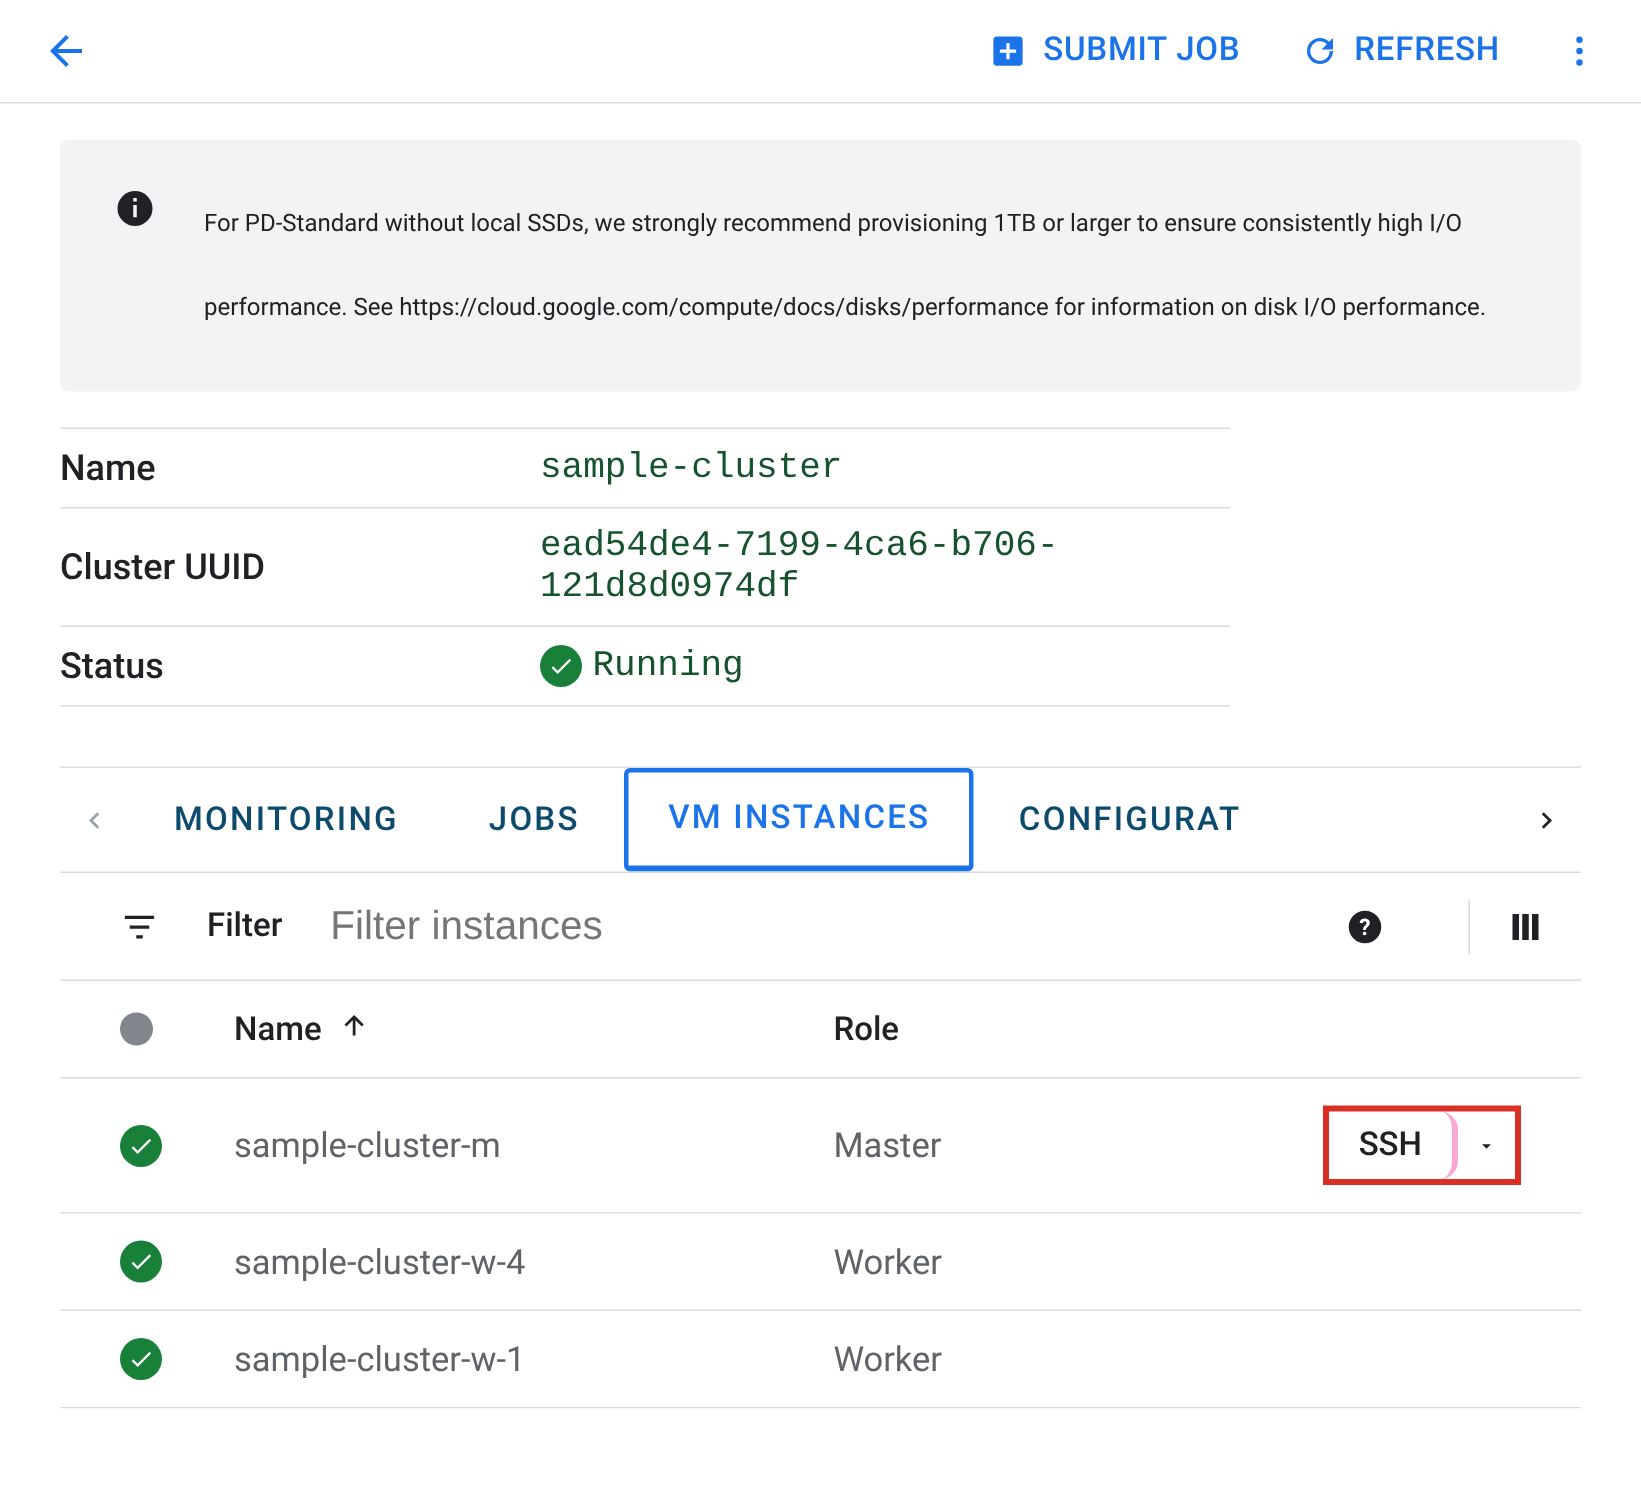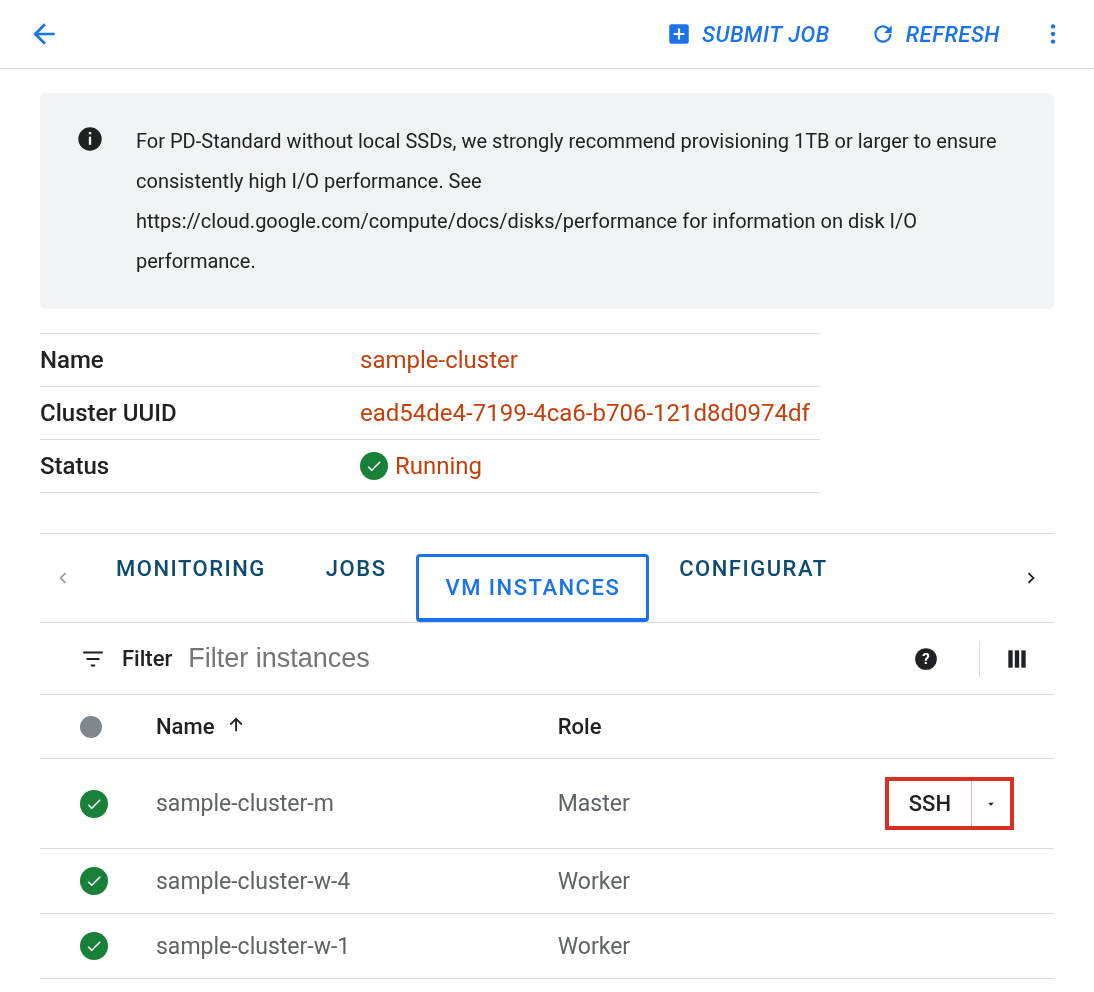--- a/index.html
+++ b/index.html
@@ -26,29 +26,28 @@
     .back-arrow svg { width: 32px; height: 32px; }
     .page-title {
       font-size: 30px;
       font-weight: 400;
       color: #202124;
       flex: 0 0 auto;
     }
     .header-spacer { flex: 1; }
     .header-action {
       display: flex;
-      align-items: center;
+      align-items: flex-start;
       gap: 10px;
       color: #1a73e8;
       font-weight: 500;
       font-size: 22px;
       letter-spacing: 0.5px;
       cursor: pointer;
       margin-left: 40px;
-      font-style: italic;
     }
     .header-action .icon { display:flex; align-items:center; }
     .more-menu {
       margin-left: 40px;
       cursor: pointer;
       color: #1a73e8;
       display: flex;
       align-items: center;
     }
     .content { padding: 24px 40px 0 40px; }
@@ -60,33 +59,33 @@
       gap: 32px;
       margin-bottom: 24px;
     }
     .info-banner .info-icon {
       font-size: 0;
       width: 28px; height: 28px;
       flex-shrink:0;
       margin-top: 4px;
     }
     .info-banner-text {
-      font-size: 20px;
-      line-height: 40px;
+      font-size: 16px;
+      line-height: 56px;
       color: #202124;
     }
     .details-table {
       width: 780px;
       border-collapse: collapse;
       margin-bottom: 40px;
     }
     .details-table tr { border-top: 1px solid #dadce0; border-bottom: 1px solid #dadce0; }
     .details-table td { padding: 12px 0; font-size: 24px; }
     .details-table .label { font-weight: 500; color: #202124; width: 320px; }
-    .details-table .value { color: #c2410c; }
+    .details-table .value { color: #14532d; font-family: Liberation Mono, monospace; }
     .status-cell { display: flex; align-items: center; gap: 7px; }
     .green-check {
       width: 28px; height: 28px; border-radius: 50%;
       background: #188038; display:flex; align-items:center; justify-content:center;
       flex-shrink:0;
     }
     .green-check svg { width:18px; height:18px; }
     .tabs-container {
       position: relative;
       display: flex;
@@ -113,27 +112,26 @@
       color: #0c4a6e;
       cursor: pointer;
       white-space: nowrap;
     }
     .tab.active {
       color: #1a73e8;
       border: 3px solid #1a73e8;
       border-radius: 4px;
       border-bottom: 4px solid #1a73e8;
       padding: 18px 26px;
-      margin-top: 20px;
     }
     .filter-bar {
       display: flex;
       align-items: center;
       padding: 16px 24px 16px 40px;
-      gap: 16px;
+      gap: 32px;
     }
     .filter-icon { color:#202124; display:flex;align-items:center; }
     .filter-label { font-size: 22px; font-weight: 500; color:#202124; }
     .filter-input {
       border: none;
       outline: none;
       font-size: 27px;
       color: #0f766e;
       padding: 4px 0;
       flex: 1;
@@ -171,21 +169,21 @@
     .ssh-cell { text-align: right; padding-right: 40px !important; }
     .ssh-btn {
       display: inline-flex;
       align-items: stretch;
       border: 4px solid #d93025;
       font-size: 22px;
       font-weight: 500;
       color: #202124;
       background:#fff;
     }
-    .ssh-main { padding: 10px 20px; border-right: 1px solid #f9a8d4; cursor:pointer; }
+    .ssh-main { padding: 10px 20px; border-right: 4px solid #f9a8d4; cursor:pointer;border-radius:12px; }
     .ssh-drop { padding: 10px 12px; cursor:pointer; display:flex;align-items:center; }
   </style>
 </head>
 <body>
 
 <div class="header">
   <div class="back-arrow">
     <svg viewBox="0 0 24 24" fill="currentColor">
         <path d="M20 11H7.83l5.59-5.59L12 4l-8 8 8 8 1.41-1.41L7.83 13H20v-2z"></path>
       </svg>

